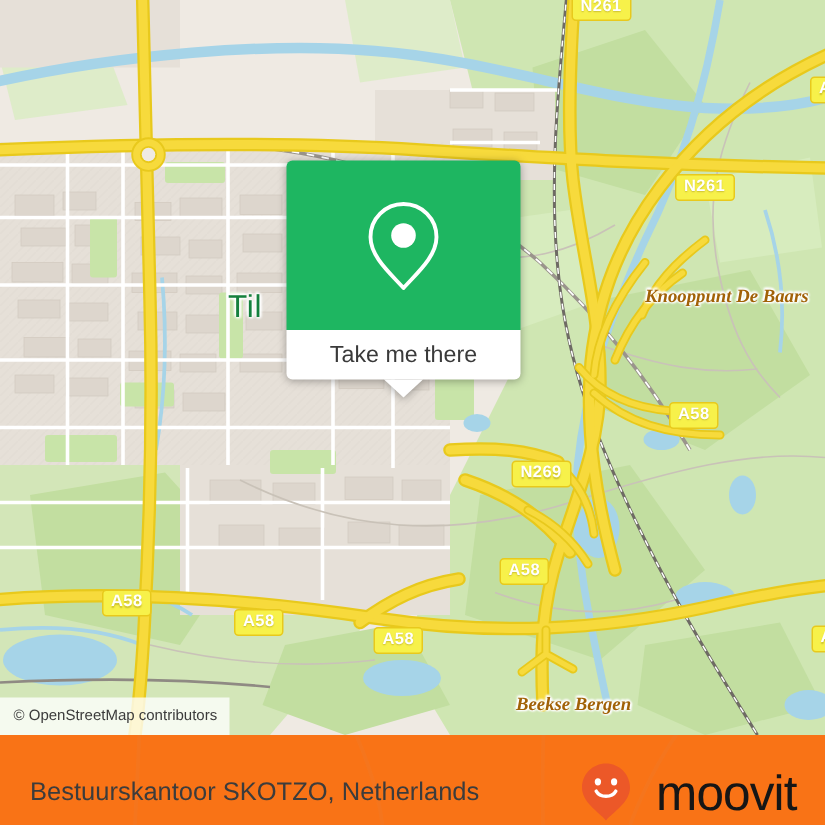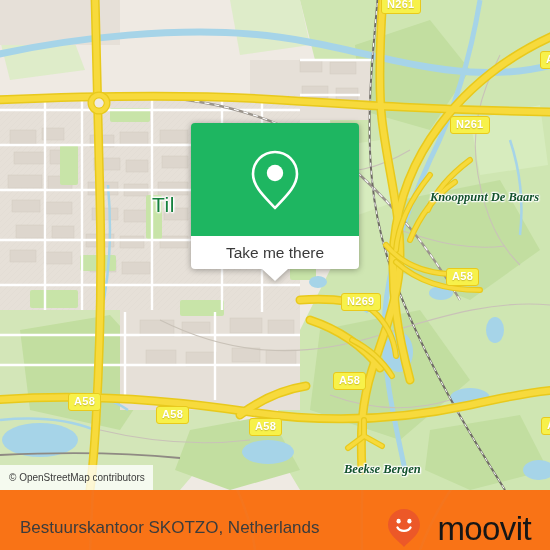--- a/index.html
+++ b/index.html
@@ -51,21 +51,21 @@
     height: 16px;
     padding: 0 5px;
     text-align: center;
     white-space: nowrap;
     text-shadow: 0 1px 1px rgba(120,100,0,.35);
     font-family: "Liberation Sans", sans-serif;
   }
 
   .placelabel {
     position: absolute;
-    color: #14532d;
+    color: #a16207;
     font-family: "Liberation Serif", serif;
     font-style: italic;
     font-weight: bold;
     font-size: 12.5px;
     white-space: nowrap;
     text-shadow:
        1px 0 1.4px #fff, -1px 0 1.4px #fff,
        0 1px 1.4px #fff, 0 -1px 1.4px #fff,
        1px 1px 1.4px #fff, -1px -1px 1.4px #fff;
   }
@@ -79,22 +79,22 @@
     text-shadow:
        1px 0 2px #fff, -1px 0 2px #fff,
        0 1px 2px #fff, 0 -1px 2px #fff,
        1px 1px 2px #fff, -1px -1px 2px #fff;
   }
 
   
   #popup {
     position: absolute;
     left: 191px;
-    top: 123px;
-    width: 168px;
+    top: 107px;
+    width: 156px;
     z-index: 40;
     filter: drop-shadow(0 1px 3px rgba(0,0,0,0.33));
   }
   #popup-head {
     height: 113px;
     background: #1eb661;
     border-radius: 4px 4px 0 0;
     display: flex;
     align-items: center;
     justify-content: center;
@@ -410,21 +410,21 @@
       <g>
         <path d="M348 448 L364 436 M364 436 L382 446 M364 436 L364 420" stroke="#e8c91c" stroke-width="6" fill="none" stroke-linecap="round"></path>
         <path d="M348 448 L364 436 M364 436 L382 446 M364 436 L364 420" stroke="#f7da3c" stroke-width="3.6" fill="none" stroke-linecap="round"></path>
       </g>
     </svg>
 
     <div class="shield" style="left:381px;top:-4px;">N261</div>
     <div class="shield" style="left:450px;top:116px;">N261</div>
     <div class="shield" style="left:540px;top:51px;">A</div>
     <div class="shield" style="left:446px;top:268px;">A58</div>
-    <div class="shield" style="left:341px;top:293px;">N269</div>
+    <div class="shield" style="left:341px;top:307px;">N269</div>
     <div class="shield" style="left:333px;top:372px;">A58</div>
     <div class="shield" style="left:68px;top:393px;">A58</div>
     <div class="shield" style="left:156px;top:406px;">A58</div>
     <div class="shield" style="left:249px;top:418px;">A58</div>
     <div class="shield" style="left:541px;top:417px;">A58</div>
 
     <div class="placelabel" style="left:430px;top:190px;">Knooppunt De Baars</div>
     <div class="placelabel" style="left:344px;top:462px;">Beekse Bergen</div>
     <div class="citylabel" style="left:152px;top:193px;">Til</div>
 

